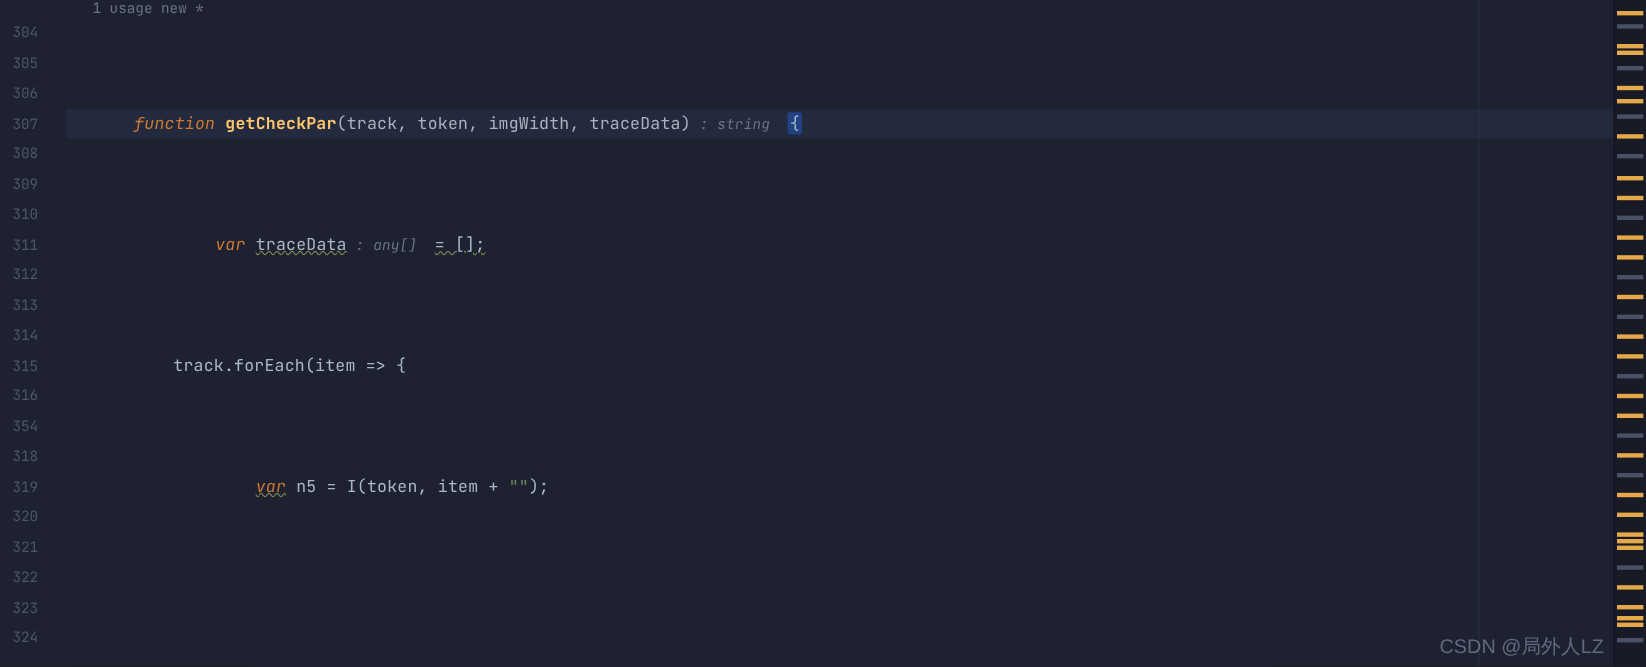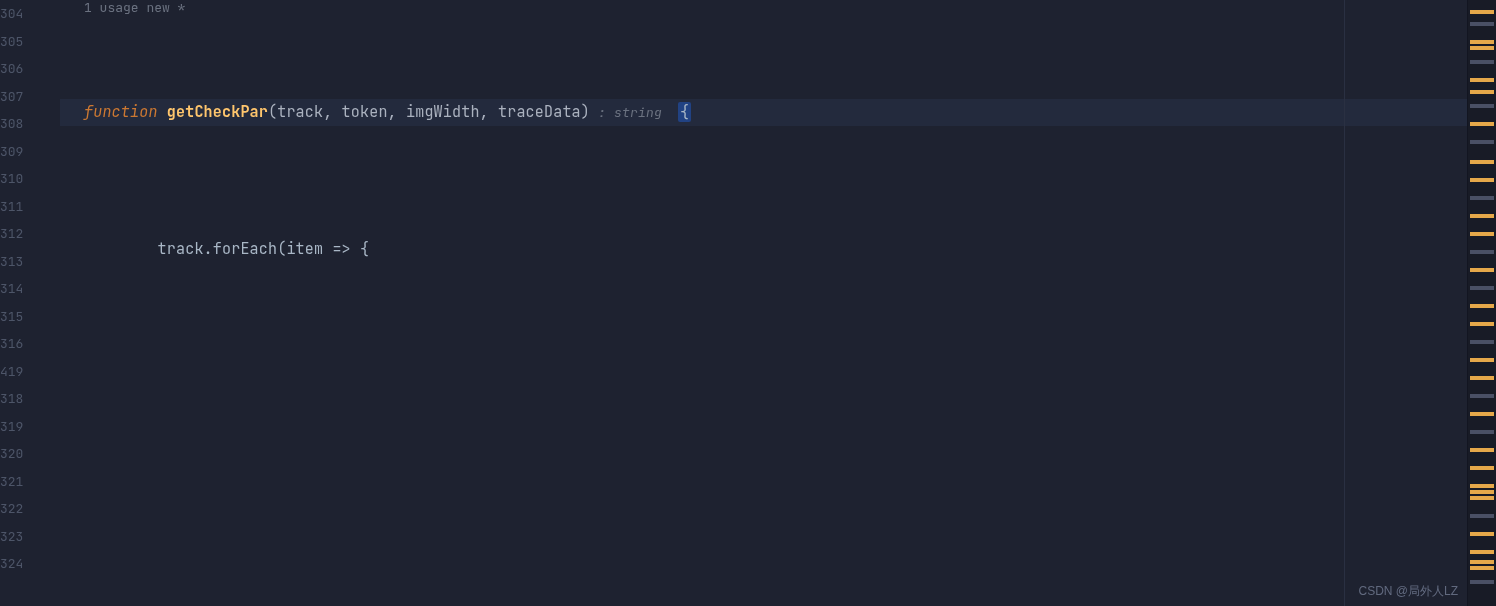--- a/index.html
+++ b/index.html
@@ -34,26 +34,27 @@
     width: 1496px;
     height: 606px;
     position: relative;
     background: var(--bg);
   }
   .gutter {
     width: 60px;
     flex: 0 0 60px;
     background: var(--gutter-bg);
     color: var(--gutter-fg);
-    text-align: left;
+    text-align: center;
     padding-right: 14px;
     box-sizing: border-box;
     line-height: 27.5px;
     font-size: 13px;
     user-select: none;
+    padding-top: 16px;
   }
   .code-area {
     flex: 1 1 auto;
     position: relative;
     padding-top: 0;
     overflow: hidden;
   }
   .usage-hint {
     color: var(--hint);
     font-size: 13px;
@@ -67,21 +68,21 @@
     font-size: 15px;
     letter-spacing: 0.2px;
   }
   .line {
     padding-left: 24px;
     height: 27.5px;
   }
   .line.hl {
     background: #232a3d;
   }
-  .kw  { color: var(--keyword); font-style: italic; }
+  .kw  { color: var(--keyword); font-style: italic; margin-left: 38px; }
   .fn  { color: var(--funcname); font-weight: bold; }
   .pm  { color: var(--param); }
   .str { color: var(--string); }
   .hint {
     color: var(--hint);
     font-size: 13px;
     font-style: italic;
   }
   .ul {
     text-decoration: wavy underline;
@@ -115,21 +116,21 @@
     left: 1284px;
     width: 1px;
     background: #2a3042;
     z-index: 1;
   }
   .watermark {
     position: absolute;
     right: 38px;
     bottom: 6px;
     color: #8e99b3;
-    font-size: 12px;
+    font-size: 18px;
     font-family: sans-serif;
     opacity: 0.6;
     z-index: 5;
   }
 </style>
 </head>
 <body>
 
 <div class="editor">
 
@@ -140,42 +141,44 @@
     <div>307</div>
     <div>308</div>
     <div>309</div>
     <div>310</div>
     <div>311</div>
     <div>312</div>
     <div>313</div>
     <div>314</div>
     <div>315</div>
     <div>316</div>
-    <div>419</div>
+    <div>354</div>
     <div>318</div>
     <div>319</div>
     <div>320</div>
     <div>321</div>
     <div>322</div>
     <div>323</div>
     <div>324</div>
   </div>
 
   <div class="code-area">
     <div class="vline"></div>
 
     <div class="usage-hint">1 usage   new *</div>
 
     <div class="code-lines">
 
       <div class="line hl"><span class="kw">function</span> <span class="fn">getCheckPar</span><span class="pm">(track, token, imgWidth, traceData)</span><span class="hint"> : string  </span><span class="cursel">{</span></div>
 
+      <div class="line">        <span class="kw">var</span> <span class="ul">traceData</span><span class="hint"> : any[]  </span><span class="ul">= [];</span></div>
 
       <div class="line">        track.forEach(item =&gt; {</div>
 
+      <div class="line"><span>            </span><span class="kw ul">var</span><span> n5 = I(token, item + </span><span class="str">""</span><span>);</span></div>
 
       
 
       
 
       
 
       
 
       

